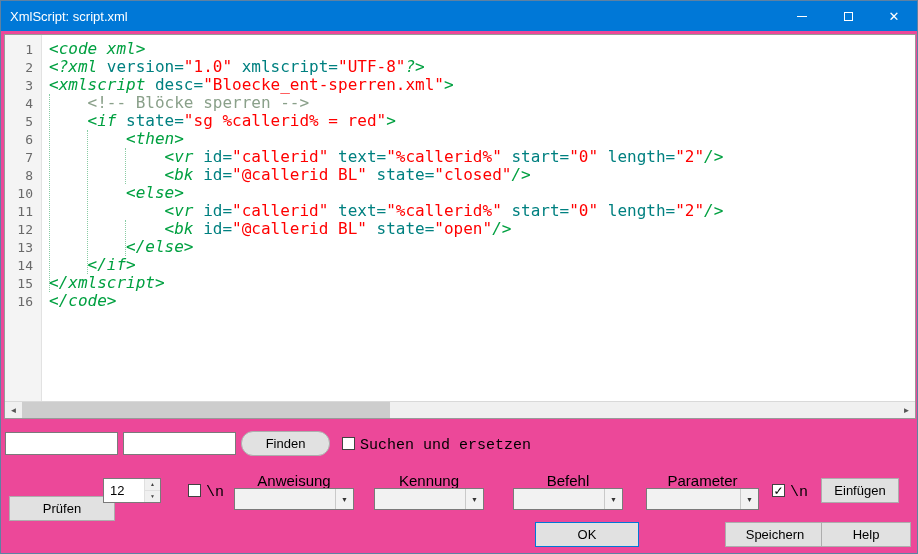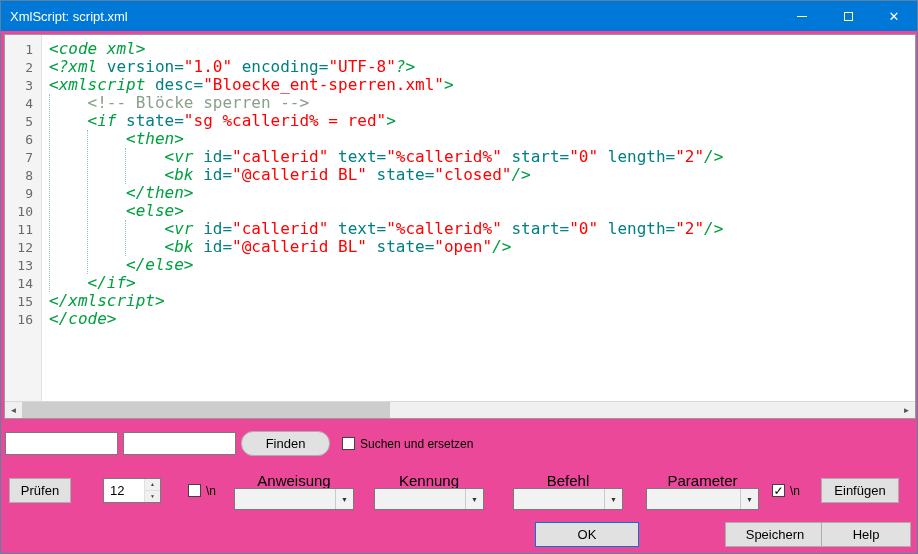--- a/index.html
+++ b/index.html
@@ -45,21 +45,21 @@
 
   
   .text-input { position:absolute; height:23px; border:1px solid #7a7a7a; background:#fff;
                 padding:0 4px; font-family:"Liberation Sans",sans-serif; font-size:13px; }
   .btn { position:absolute; height:25px; background:#e1e1e1; border:1px solid #adadad;
          font-family:"Liberation Sans",sans-serif; font-size:13px; line-height:22px;
          text-align:center; padding:0; cursor:default; }
   .btn.default { border:1px solid #0078d7; }
   .checkbox { position:absolute; width:13px; height:13px; border:1px solid #424242; background:#fff;
               font-size:12px; line-height:12px; text-align:center; color:#000; }
-  .cb-label { position:absolute; font-size:12px; }
+  .cb-label { position:absolute; font-size:15px;font-family:Liberation Mono, monospace; }
   .combo { position:absolute; height:22px; border:1px solid #7a7a7a; background:#f2f2f2; }
   .combo-arrow { position:absolute; right:0; top:0; width:18px; height:100%;
                  display:flex; align-items:center; justify-content:center;
                  font-size:7px; color:#333; border-left:1px solid #c9c9c9; }
   .combo-label { position:absolute; top:471px; font-size:15px; text-align:center; }
 
   .spinner { position:absolute; left:102px; top:477px; width:58px; height:25px;
              border:1px solid #7a7a7a; background:#fff; }
   .spin-value { position:absolute; left:6px; top:4px; font-size:13px; }
   .spin-btns { position:absolute; right:0; top:0; width:16px; height:100%; border-left:1px solid #e0e0e0; }
@@ -87,28 +87,27 @@
     </div>
   </div>
 
   <div class="editor">
     <div class="code-area" id="code-area">
       <div class="indent-guide" style="left:44px; top:59px; height:198px;"></div>
       <div class="indent-guide" style="left:82px; top:95px; height:144px;"></div>
       <div class="indent-guide" style="left:120px; top:113px; height:36px;"></div>
       <div class="indent-guide" style="left:120px; top:185px; height:36px;"></div>
     <div class="code-line"><span class="line-num">1</span><span class="line-code"><span class="tok-tag">&lt;code xml&gt;</span></span></div>
-        <div class="code-line"><span class="line-num">2</span><span class="line-code"><span class="tok-tag">&lt;?xml </span><span class="tok-attr">version=</span><span class="tok-str">"1.0"</span><span class="tok-plain"> </span><span class="tok-attr">encoding=</span><span class="tok-str">"UTF-8"</span><span class="tok-tag">?&gt;</span></span></div>
+        <div class="code-line"><span class="line-num">2</span><span class="line-code"><span class="tok-tag">&lt;?xml </span><span class="tok-attr">version=</span><span class="tok-str">"1.0"</span><span class="tok-plain"> </span><span class="tok-attr">xmlscript=</span><span class="tok-str">"UTF-8"</span><span class="tok-tag">?&gt;</span></span></div>
         <div class="code-line"><span class="line-num">3</span><span class="line-code"><span class="tok-tag">&lt;xmlscript </span><span class="tok-attr">desc=</span><span class="tok-str">"Bloecke_ent-sperren.xml"</span><span class="tok-tag">&gt;</span></span></div>
         <div class="code-line"><span class="line-num">4</span><span class="line-code"><span class="tok-plain">    </span><span class="tok-comment">&lt;!-- Blöcke sperren --&gt;</span></span></div>
         <div class="code-line"><span class="line-num">5</span><span class="line-code"><span class="tok-plain">    </span><span class="tok-tag">&lt;if </span><span class="tok-attr">state=</span><span class="tok-str">"sg %callerid% = red"</span><span class="tok-tag">&gt;</span></span></div>
         <div class="code-line"><span class="line-num">6</span><span class="line-code"><span class="tok-plain">        </span><span class="tok-tag">&lt;then&gt;</span></span></div>
         <div class="code-line"><span class="line-num">7</span><span class="line-code"><span class="tok-plain">            </span><span class="tok-tag">&lt;vr </span><span class="tok-attr">id=</span><span class="tok-str">"callerid"</span><span class="tok-plain"> </span><span class="tok-attr">text=</span><span class="tok-str">"%callerid%"</span><span class="tok-plain"> </span><span class="tok-attr">start=</span><span class="tok-str">"0"</span><span class="tok-plain"> </span><span class="tok-attr">length=</span><span class="tok-str">"2"</span><span class="tok-tag">/&gt;</span></span></div>
         <div class="code-line"><span class="line-num">8</span><span class="line-code"><span class="tok-plain">            </span><span class="tok-tag">&lt;bk </span><span class="tok-attr">id=</span><span class="tok-str">"@callerid BL"</span><span class="tok-plain"> </span><span class="tok-attr">state=</span><span class="tok-str">"closed"</span><span class="tok-tag">/&gt;</span></span></div>
-        <div class="code-line"><span class="line-num">9</span><span class="line-code"><span class="tok-plain">        </span><span class="tok-tag">&lt;/then&gt;</span></span></div>
         <div class="code-line"><span class="line-num">10</span><span class="line-code"><span class="tok-plain">        </span><span class="tok-tag">&lt;else&gt;</span></span></div>
         <div class="code-line"><span class="line-num">11</span><span class="line-code"><span class="tok-plain">            </span><span class="tok-tag">&lt;vr </span><span class="tok-attr">id=</span><span class="tok-str">"callerid"</span><span class="tok-plain"> </span><span class="tok-attr">text=</span><span class="tok-str">"%callerid%"</span><span class="tok-plain"> </span><span class="tok-attr">start=</span><span class="tok-str">"0"</span><span class="tok-plain"> </span><span class="tok-attr">length=</span><span class="tok-str">"2"</span><span class="tok-tag">/&gt;</span></span></div>
         <div class="code-line"><span class="line-num">12</span><span class="line-code"><span class="tok-plain">            </span><span class="tok-tag">&lt;bk </span><span class="tok-attr">id=</span><span class="tok-str">"@callerid BL"</span><span class="tok-plain"> </span><span class="tok-attr">state=</span><span class="tok-str">"open"</span><span class="tok-tag">/&gt;</span></span></div>
         <div class="code-line"><span class="line-num">13</span><span class="line-code"><span class="tok-plain">        </span><span class="tok-tag">&lt;/else&gt;</span></span></div>
         <div class="code-line"><span class="line-num">14</span><span class="line-code"><span class="tok-plain">    </span><span class="tok-tag">&lt;/if&gt;</span></span></div>
         <div class="code-line"><span class="line-num">15</span><span class="line-code"><span class="tok-tag">&lt;/xmlscript&gt;</span></span></div>
         <div class="code-line"><span class="line-num">16</span><span class="line-code"><span class="tok-tag">&lt;/code&gt;</span></span></div>
       </div>
     <div class="hscroll">
       <div class="scroll-arrow">◄</div>
@@ -118,21 +117,21 @@
       <div class="scroll-arrow">►</div>
     </div>
   </div>
 
   <input class="text-input" style="left: 4px; top: 431px; width: 113px;" value="">
   <input class="text-input" style="left: 122px; top: 431px; width: 113px;" value="">
   <button class="btn" style="left:240px; top:430px; width:89px;border-radius:12px;">Finden</button>
   <div class="checkbox" style="left:341px; top:436px;"></div>
   <span class="cb-label" style="left:359px; top:436px;">Suchen und ersetzen</span>
 
-  <button class="btn" style="left:8px; top:477px; width:62px;">Prüfen</button>
+  <button class="btn" style="left:8px; top:495px; width:106px;">Prüfen</button>
 
   <div class="spinner">
     <span class="spin-value">12</span>
     <div class="spin-btns">
       <div class="spin-btn up">▲</div>
       <div class="spin-btn">▼</div>
     </div>
   </div>
 
   <div class="checkbox" style="left:187px; top:483px;"></div>

